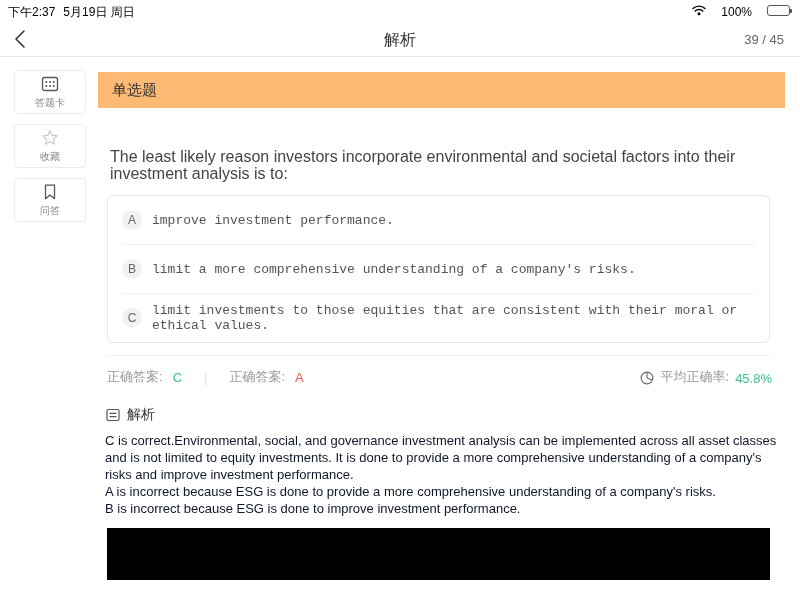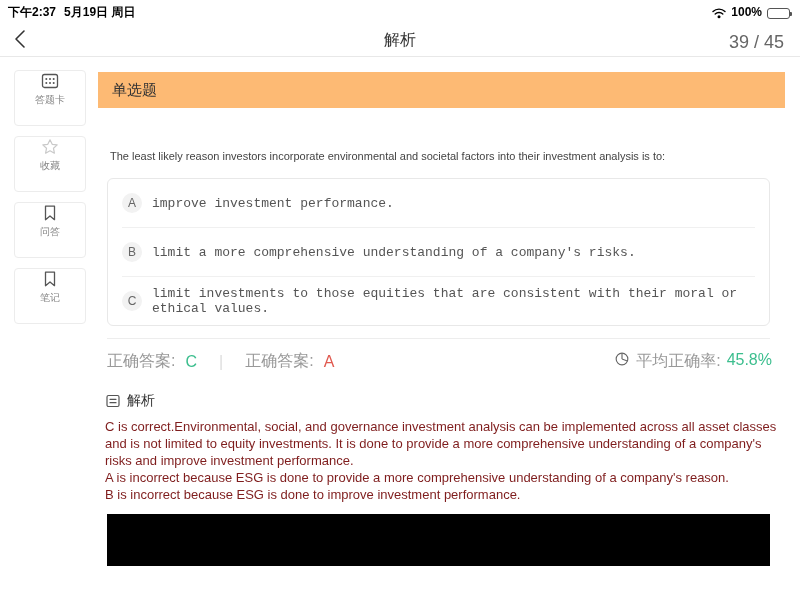--- a/index.html
+++ b/index.html
@@ -4,60 +4,60 @@
 <style>
   * { box-sizing: border-box; }
   html,body { margin:0; padding:0; }
   body {
     width:800px; height:600px; background:#fff; overflow:hidden;
     font-family:"Liberation Sans","DejaVu Sans",sans-serif; color:#333;
   }
   
   .status-bar {
     height:22px; display:flex; justify-content:space-between; align-items:center;
-    padding:2px 10px 0 8px; font-size:12px; font-weight:bold; color:#000;
+    padding:2px 10px 0 8px; font-size:12px; font-weight:normal; color:#000;
   }
   .status-left { display:flex; gap:8px; }
-  .status-right { display:flex; align-items:flex-end; gap:5px; }
+  .status-right { display:flex; align-items:flex-start; gap:15px; }
   .battery { width:23px; height:11px; border:1px solid #555; border-radius:3px; padding:1px; position:relative; }
   .battery-fill { width:100%; height:100%; background:#000; border-radius:1.5px; }
   .battery-tip { position:absolute; right:-3px; top:3px; width:2px; height:4px; background:#555; border-radius:0 1px 1px 0; }
   
   .nav-bar { position:relative; height:35px; border-bottom:1px solid #e8e8e8; }
   .back-btn { position:absolute; left:14px; top:7px; width:14px; height:20px; cursor:pointer; }
   .nav-title { position:absolute; left:0; right:0; top:8px; text-align:center; font-size:16px; color:#333; }
-  .page-indicator { position:absolute; right:16px; top:10px; font-size:18px; color:#666; }
+  .page-indicator { position:absolute; right:16px; top:10px; font-size:13px; color:#666; }
   
   .content { position:relative; height:543px; }
   .sidebar { position:absolute; left:14px; top:13px; width:72px; display:flex; flex-direction:column; gap:10px; }
   .side-btn {
-    height:56px; border:1px solid #ececec; border-radius:4px; background:#fff;
-    display:flex; flex-direction:column; align-items:center; gap:2px; cursor:pointer;
+    height:44px; border:1px solid #ececec; border-radius:4px; background:#fff;
+    display:flex; flex-direction:column; align-items:center; justify-content:center; gap:2px; cursor:pointer;
   }
   .side-label { font-size:10px; color:#888; }
   .main { position:absolute; left:98px; top:15px; width:687px; }
   .type-bar { height:36px; background:#fdba74; display:flex; align-items:center; padding-left:14px; font-size:15px; color:#333; }
-  .question { margin:40px 10px 0 12px; font-size:11px; color:#444; line-height:17px; }
+  .question { margin:40px 10px 0 12px; font-size:16px; color:#444; line-height:17px; }
   .options-card { margin:13px 0 0 9px; width:663px; border:1px solid #e8e8e8; border-radius:6px; background:#fff; }
   .option { display:flex; align-items:center; padding:0 14px; height:48px; }
   .opt-divider { height:1px; background:#f0f0f0; margin:0 14px; }
   .badge {
     width:20px; height:20px; border-radius:50%; background:#f2f2f2; color:#666;
     font-size:12px; display:flex; align-items:center; justify-content:center; margin-right:10px; flex-shrink:0;
   }
   .opt-text { font-size:13px; color:#555;font-family:Liberation Mono, monospace; }
   .section-divider { height:1px; background:#ededed; margin:12px 0 0 9px; width:663px; }
-  .answer-row { display:flex; justify-content:space-between; align-items:center; margin:12px 13px 17px 9px; font-size:16px; color:#999; }
+  .answer-row { display:flex; justify-content:space-between; align-items:center; margin:12px 13px 17px 9px; font-size:13px; color:#999; }
   .answer-left { display:flex; align-items:center; }
-  .answer-right { display:flex; align-items:flex-start; gap:6px; }
+  .answer-right { display:flex; align-items:flex-end; gap:6px; }
   .val-correct { color:#3cbe8e; margin-left:10px; }
   .val-wrong { color:#e0594f; margin-left:10px; }
   .pipe { color:#ddd; margin:0 22px; }
   .analysis-heading { display:flex; align-items:center; gap:6px; margin:20px 0 0 7px; font-size:14px; color:#333; }
-  .analysis-text { margin:8px 0 0 7px; width:672px; font-size:13px; color:#7f1d1d; line-height:17px; }
+  .analysis-text { margin:8px 0 0 7px; width:672px; font-size:13px; color:#0f172a; line-height:17px; }
   .black-box { margin:11px 0 0 9px; width:663px; height:52px; background:#000; }
   svg { display:block; }
 </style>
 </head>
 <body>
 
 <div class="status-bar">
   <div class="status-left">
     <span>下午2:37</span>
     <span>5月19日 周日</span>
@@ -113,28 +113,20 @@
       <span class="side-label">收藏</span>
     </div>
     <div class="side-btn">
       <span>
         <svg width="20" height="20" viewBox="0 0 20 20">
           <path d="M5.5 3.2 h9 v13.5 l-4.5 -3.7 -4.5 3.7 z" stroke="#555" fill="none" stroke-width="1.3" stroke-linejoin="round"></path>
         </svg>
       </span>
       <span class="side-label">问答</span>
     </div>
-    <div class="side-btn">
-      <span>
-        <svg width="20" height="20" viewBox="0 0 20 20">
-          <path d="M5.5 3.2 h9 v13.5 l-4.5 -3.7 -4.5 3.7 z" stroke="#555" fill="none" stroke-width="1.3" stroke-linejoin="round"></path>
-        </svg>
-      </span>
-      <span class="side-label">笔记</span>
-    </div>
   </div>
 
   <div class="main">
 
     <div class="type-bar">
       <span>单选题</span>
     </div>
 
     <div class="question">The least likely reason investors incorporate environmental and societal factors into their investment analysis is to:</div>
 
@@ -182,20 +174,20 @@
         <svg width="16" height="16" viewBox="0 0 16 16">
           <rect x="2" y="2.5" width="12" height="11" rx="1.5" stroke="#555" fill="none" stroke-width="1.2"></rect>
           <path d="M5 6.3 h6 M5 9.7 h6" stroke="#555" stroke-width="1.2" stroke-linecap="round"></path>
         </svg>
       </span>
       <span>解析</span>
     </div>
 
     <div class="analysis-text">
       <div>C is correct.Environmental, social, and governance investment analysis can be implemented across all asset classes and is not limited to equity investments. It is done to provide a more comprehensive understanding of a company's risks and improve investment performance.</div>
-      <div>A is incorrect because ESG is done to provide a more comprehensive understanding of a company's reason.</div>
+      <div>A is incorrect because ESG is done to provide a more comprehensive understanding of a company's risks.</div>
       <div>B is incorrect because ESG is done to improve investment performance.</div>
     </div>
 
     <div class="black-box"></div>
 
   </div>
 </div>
 
 </body></html>

